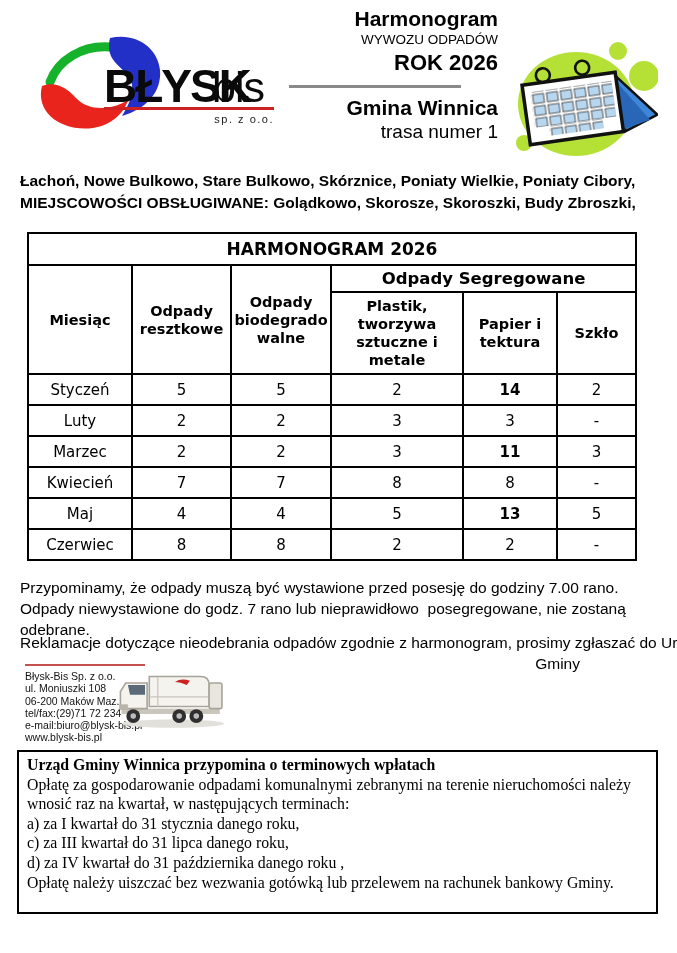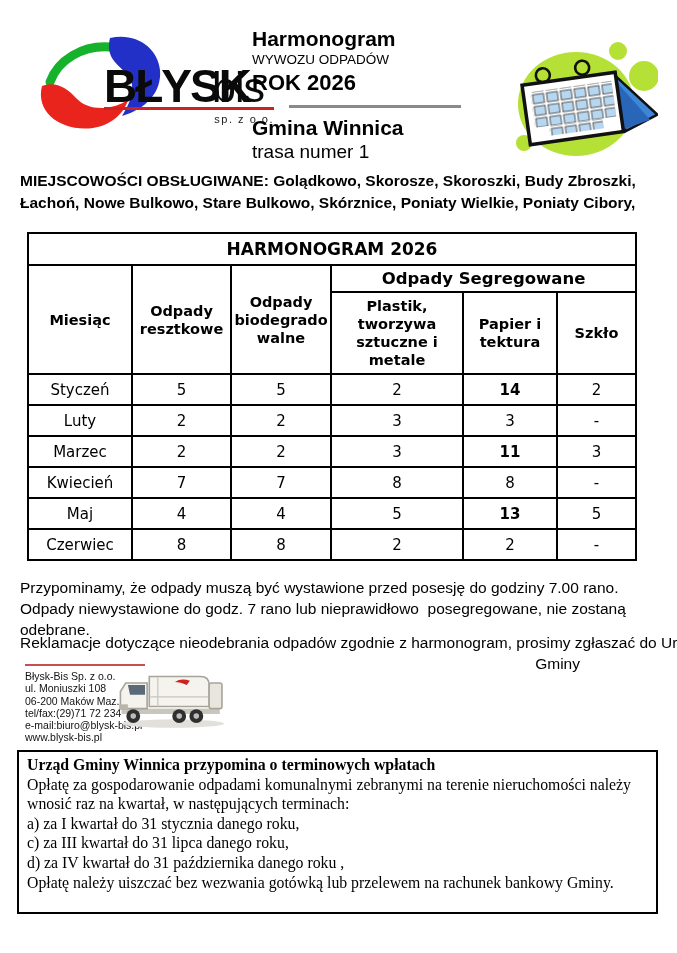--- a/index.html
+++ b/index.html
@@ -5,21 +5,21 @@
   html,body{margin:0;padding:0;}
   body{
     width:677px;height:953px;background:#ffffff;color:#000;
     font-family:"Liberation Sans",sans-serif;
     position:relative;overflow:hidden;
   }
   .abs{position:absolute;}
 
   
   .logo-block{left:22px;top:28px;width:258px;height:115px;}
-  .center-head{left:252px;top:26px;width:246px;text-align:left;}
+  .center-head{left:252px;top:6px;width:246px;text-align:right;}
   .ch-l1{font-size:21px;font-weight:bold;line-height:25px;}
   .ch-l2{font-size:13.5px;line-height:17px;}
   .ch-l3{font-size:22px;font-weight:bold;line-height:26px;margin-top:2px;}
   .ch-divider{width:172px;height:3px;background:#8a8a8a;margin:9px auto 7px auto;}
   .ch-l4{font-size:21px;font-weight:bold;line-height:25px;}
   .ch-l5{font-size:19px;line-height:24px;}
   .calendar-block{left:506px;top:40px;width:152px;height:120px;}
 
   
   .localities{left:20px;top:170px;width:657px;overflow:hidden;
@@ -106,22 +106,22 @@
       <rect x="20" y="38" width="94" height="60" fill="#ffffff" stroke="#111" stroke-width="3.5"></rect>
       <rect x="27" y="46" width="82" height="36" fill="url(#calgrid)"></rect>
       <rect x="41" y="82" width="54" height="10" fill="url(#calgrid)"></rect>
       <circle cx="42" cy="31" r="7" fill="none" stroke="#111" stroke-width="2.6"></circle>
       <circle cx="82" cy="29" r="7" fill="none" stroke="#111" stroke-width="2.6"></circle>
     </g>
   </svg>
 </div>
 
 <div class="abs localities">
+  <div>Łachoń, Nowe Bulkowo, Stare Bulkowo, Skórznice, Poniaty Wielkie, Poniaty Cibory,</div>
   <div>MIEJSCOWOŚCI OBSŁUGIWANE: Golądkowo, Skorosze, Skoroszki, Budy Zbroszki,</div>
-  <div>Łachoń, Nowe Bulkowo, Stare Bulkowo, Skórznice, Poniaty Wielkie, Poniaty Cibory,</div>
 </div>
 
 <table class="sched">
   <colgroup>
     <col style="width:104px">
       <col style="width:99px">
       <col style="width:100px">
     <col style="width:132px">
       <col style="width:94px">
       <col style="width:79px">

